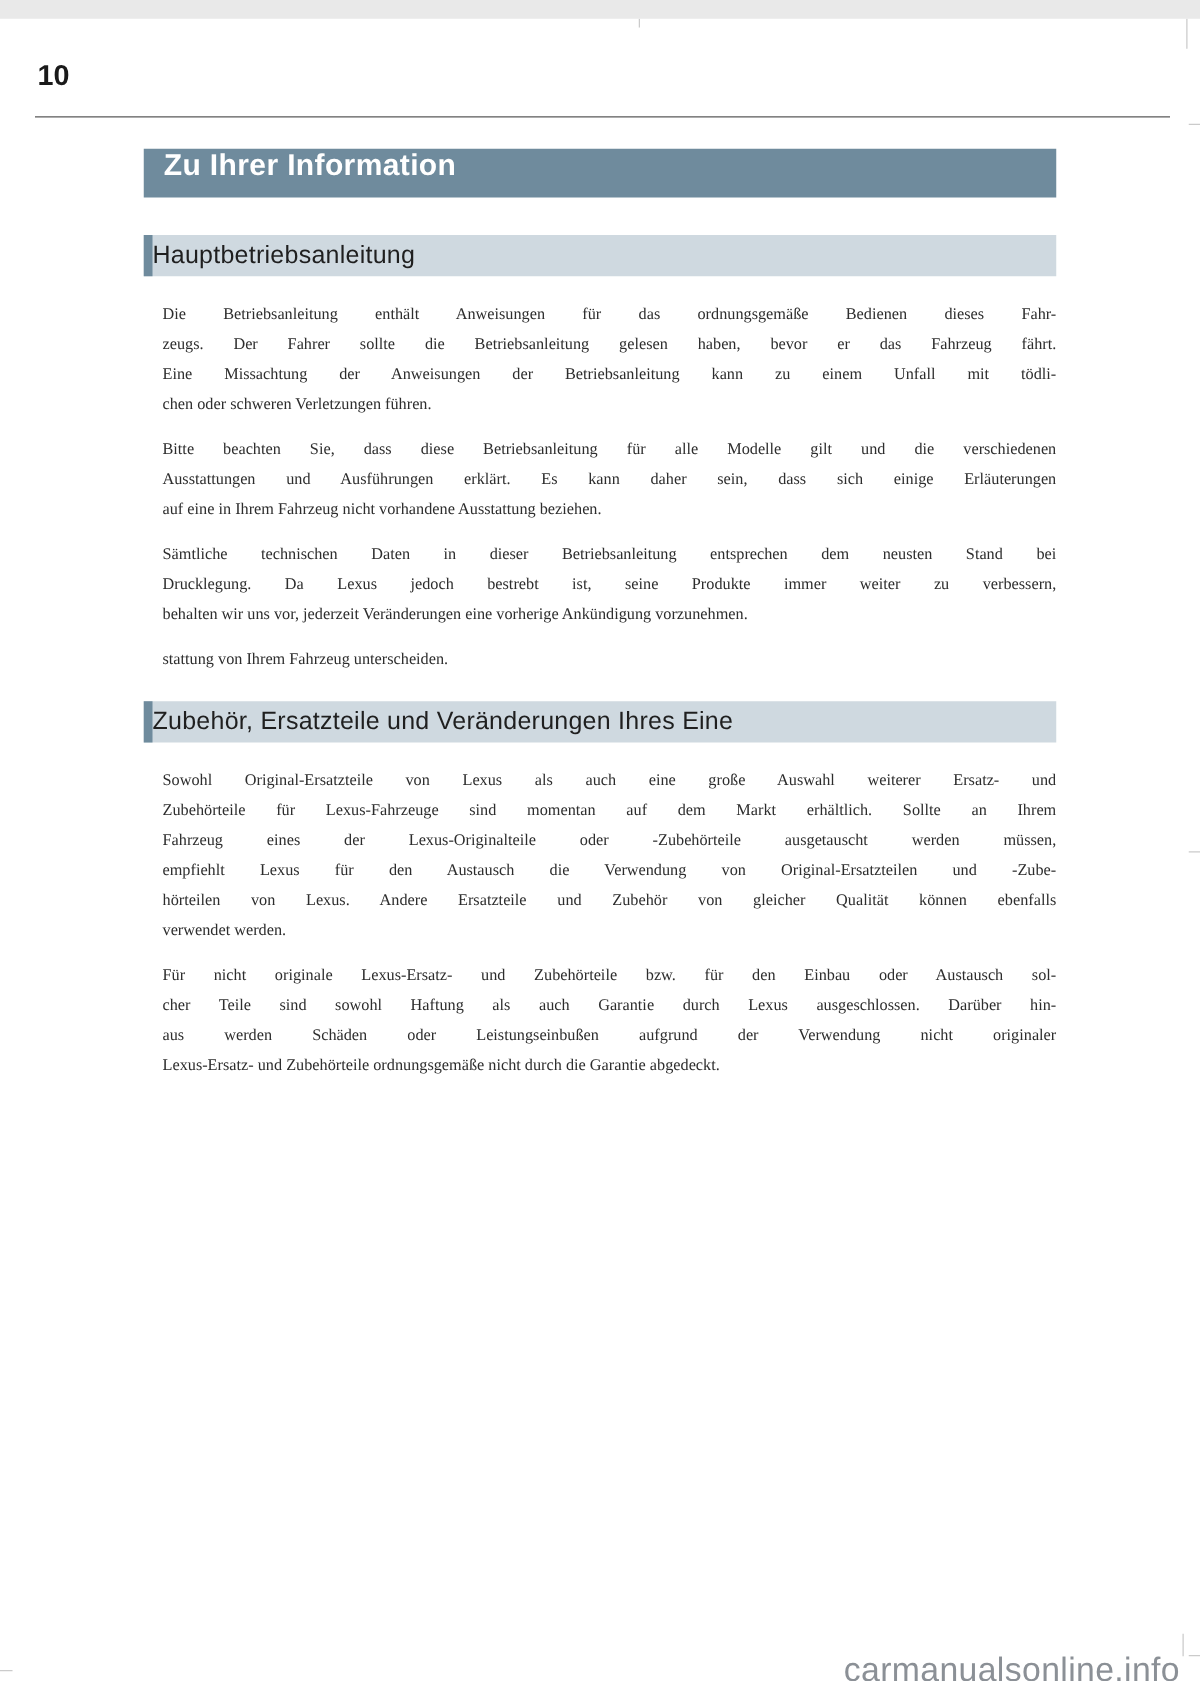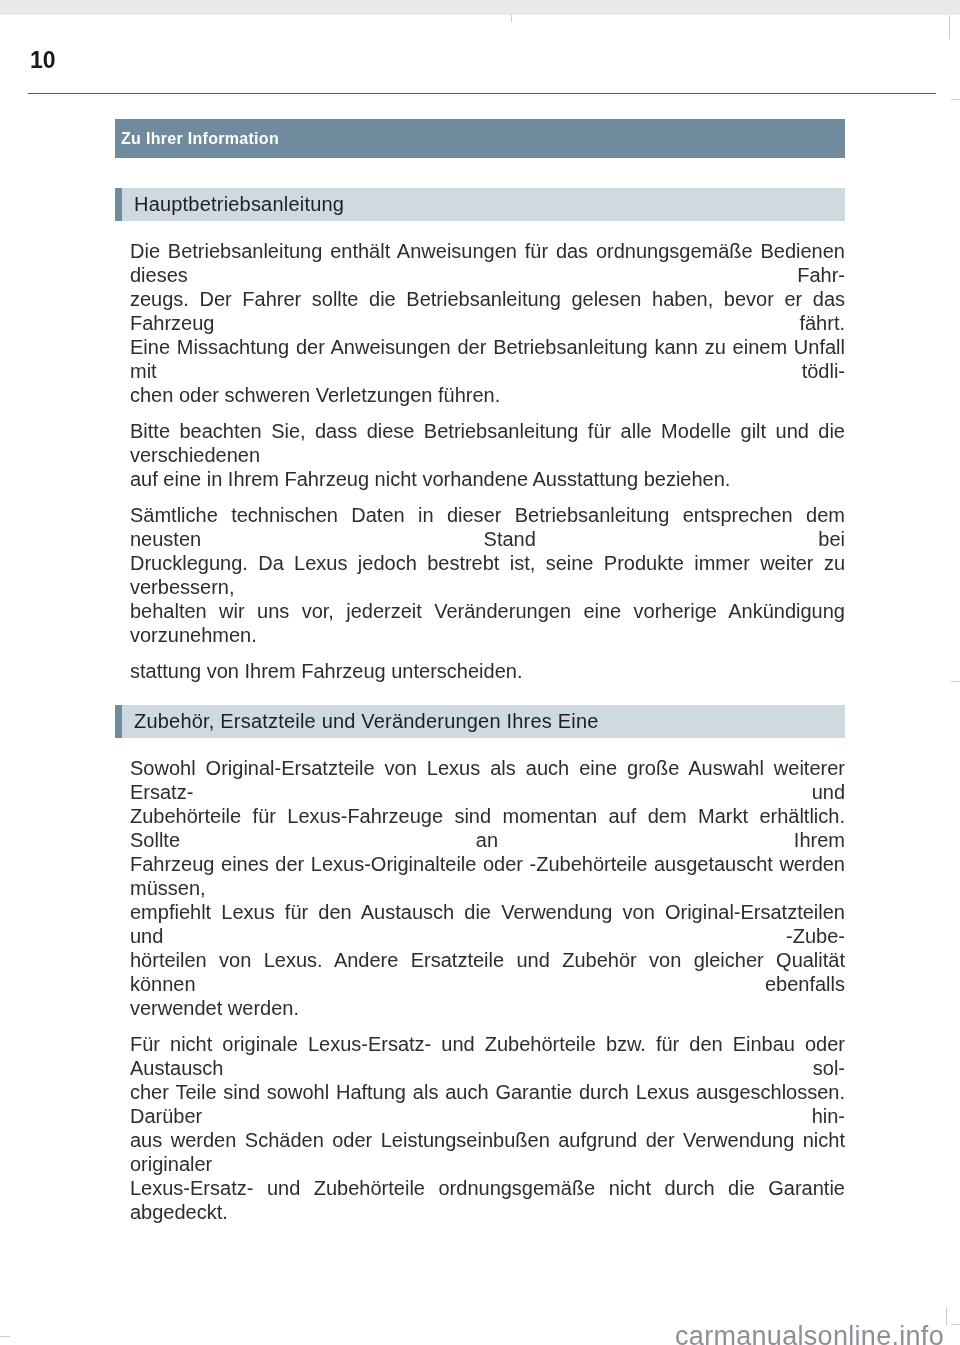--- a/index.html
+++ b/index.html
@@ -36,57 +36,57 @@
     position: absolute;
     left: 115px;
     top: 104px;
     width: 730px;
   }
 
   .banner {
     height: 39px;
     background: var(--banner-bg, #6f8b9d);
     color: #ffffff;
-    font-size: 16px;
+    font-size: 24px;
     font-weight: bold;
     letter-spacing: 0.3px;
     display: flex;
-    align-items: center;
-    padding-left: 6px;
+    padding-left: 16px;
     box-sizing: border-box;
     margin-bottom: 30px;
   }
 
   .sec-head {
     display: flex;
     align-items: stretch;
     height: 33px;
     background: var(--heading-bg, #cfd9e0);
     margin-bottom: 18px;
   }
   .sec-head .bar {
     width: 7px;
     background: var(--heading-bar, #6f8b9d);
     flex: 0 0 auto;
   }
   .sec-head .sec-title {
     display: flex;
     align-items: center;
-    padding-left: 12px;
+    padding-left: 0;
     font-size: 20px;
     color: #1f1f1f;
     letter-spacing: 0.2px;
   }
 
   .para {
     margin: 0 0 12px 15px;
     width: 715px;
-    font-size: 20px;
+    font-size: 13px;
     line-height: 24px;
     color: var(--text, #2d2d2d);
+    font-family: Liberation Serif, serif;
   }
   .para .tline { text-align: justify; }
   .para .tline.fill { text-align-last: justify; }
 
   .sec-gap { height: 10px; }
 
   .watermark {
     position: absolute;
     right: 16px;
     bottom: 8px;
@@ -132,20 +132,21 @@
         <span class="sec-title">Hauptbetriebsanleitung</span>
       </div>
       <div class="para">
           <div class="tline fill">Die Betriebsanleitung enthält Anweisungen für das ordnungsgemäße Bedienen dieses Fahr-</div>
           <div class="tline fill">zeugs. Der Fahrer sollte die Betriebsanleitung gelesen haben, bevor er das Fahrzeug fährt.</div>
           <div class="tline fill">Eine Missachtung der Anweisungen der Betriebsanleitung kann zu einem Unfall mit tödli-</div>
           <div class="tline">chen oder schweren Verletzungen führen.</div>
         </div>
       <div class="para">
           <div class="tline fill">Bitte beachten Sie, dass diese Betriebsanleitung für alle Modelle gilt und die verschiedenen</div>
+          <div class="tline fill">Ausstattungen und Ausführungen erklärt. Es kann daher sein, dass sich einige Erläuterungen</div>
           <div class="tline">auf eine in Ihrem Fahrzeug nicht vorhandene Ausstattung beziehen.</div>
         </div>
       <div class="para">
           <div class="tline fill">Sämtliche technischen Daten in dieser Betriebsanleitung entsprechen dem neusten Stand bei</div>
           <div class="tline fill">Drucklegung. Da Lexus jedoch bestrebt ist, seine Produkte immer weiter zu verbessern,</div>
           <div class="tline">behalten wir uns vor, jederzeit Veränderungen eine vorherige Ankündigung vorzunehmen.</div>
         </div>
       <div class="para">
           <div class="tline">stattung von Ihrem Fahrzeug unterscheiden.</div>
         </div>

